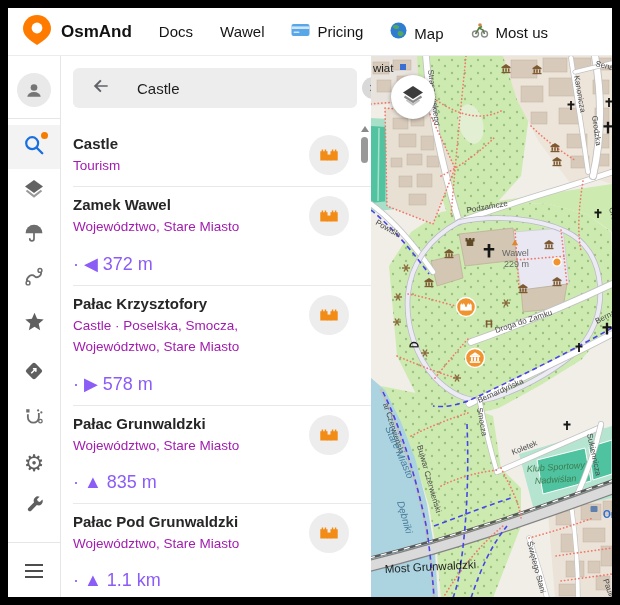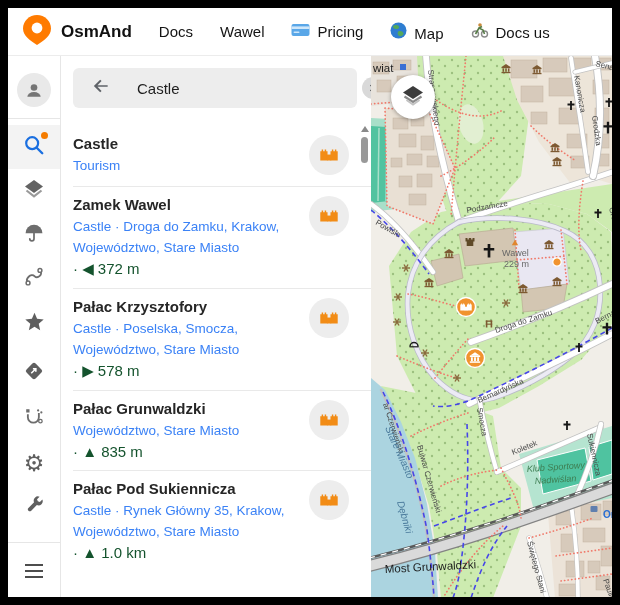--- a/index.html
+++ b/index.html
@@ -29,22 +29,22 @@
 
   
   .panel{width:310px;flex:0 0 auto;position:relative;background:#fff;padding-top:12px;overflow:hidden;}
   .searchbar{margin:0 14px 0 12px;height:40px;background:#ededed;border-radius:6px;display:flex;align-items:center;padding:0 9px 0 18px;gap:24px;}
   .searchbar input{flex:1;border:none;background:transparent;outline:none;font-size:15px;color:#1f1f1f;font-family:"Liberation Sans",sans-serif;}
   .clear-btn{width:22px;height:22px;border-radius:50%;background:#d9d9d9;display:flex;align-items:center;justify-content:center;font-size:14px;color:#565656;cursor:pointer;flex:0 0 auto;}
   .results{margin-top:18px;}
   .row{display:flex;padding:9px 22px 10px 12px;cursor:pointer;}
   .texts{flex:1;padding-right:8px;min-width:0;}
   .title{font-size:15px;font-weight:bold;color:#262626;margin-bottom:3px;}
-  .sub{font-size:13.5px;color:#3b82f6;line-height:21px;}
-  .dist{font-size:15px;color:#14532d;margin-top:2px;}
+  .sub{font-size:13.5px;color:#a21caf;line-height:21px;}
+  .dist{font-size:18px;color:#8b5cf6;margin-top:16px;}
   .sub:empty,.dist:empty{display:none;}
   .icon-circle{width:40px;height:40px;border-radius:50%;background:#ededed;display:flex;align-items:center;justify-content:center;flex:0 0 auto;}
   .divider{height:1px;background:#e9e9e9;margin-left:12px;}
   .pscroll{position:absolute;right:2px;top:70px;width:9px;display:flex;flex-direction:column;align-items:center;}
   .scroll-arrow{width:0;height:0;border-left:4px solid transparent;border-right:4px solid transparent;border-bottom:6px solid #8a8a8a;}
   .scroll-thumb{margin-top:5px;width:7px;height:26px;background:#999;border-radius:4px;cursor:pointer;}
 
   
   .map{flex:1;position:relative;overflow:hidden;background:#f9a8d4;}
   .map svg.mapcanvas{position:absolute;left:0;top:0;}
@@ -173,21 +173,21 @@
     <span class="navlink">
       <span>
         <svg width="18" height="16" viewBox="0 0 18 16">
             <circle cx="4.5" cy="12" r="3" fill="none" stroke="#8a8a8a" stroke-width="1.4"></circle>
             <circle cx="13.5" cy="12" r="3" fill="none" stroke="#8a8a8a" stroke-width="1.4"></circle>
             <path d="M4.5,12 L8,6 L12,8 L13.5,12" fill="none" stroke="#567d46" stroke-width="1.6"></path>
             <circle cx="9" cy="3" r="1.8" fill="#c98a3b"></circle>
             <path d="M8,6 L11,4.5" stroke="#567d46" stroke-width="1.6"></path>
           </svg>
       </span>
-      <span>Docs us</span>
+      <span>Most us</span>
     </span>
   </div>
 
   <div class="content">
 
     <div class="sidebar">
       <div class="side-btn">
         <span class="avatar">
           <svg width="20" height="20" viewBox="0 0 24 24">
               <circle cx="12" cy="9" r="4" fill="#757575"></circle>
@@ -303,21 +303,20 @@
             <svg width="22" height="22" viewBox="0 0 24 24" fill="#f28c16">
                 <use href="#castle-glyph"></use>
               </svg>
           </div>
         </div>
         <div class="divider"></div>
 
         <div class="row">
           <div class="texts">
             <div class="title">Zamek Wawel</div>
-            <div class="sub">Castle · Droga do Zamku, Krakow,</div>
             <div class="sub">Województwo, Stare Miasto</div>
             <div class="dist">· ◀ 372 m</div>
           </div>
           <div class="icon-circle">
             <svg width="22" height="22" viewBox="0 0 24 24" fill="#f28c16">
                 <use href="#castle-glyph"></use>
               </svg>
           </div>
         </div>
         <div class="divider"></div>
@@ -346,24 +345,23 @@
           <div class="icon-circle">
             <svg width="22" height="22" viewBox="0 0 24 24" fill="#f28c16">
                 <use href="#castle-glyph"></use>
               </svg>
           </div>
         </div>
         <div class="divider"></div>
 
         <div class="row">
           <div class="texts">
-            <div class="title">Pałac Pod Sukiennicza</div>
-            <div class="sub">Castle · Rynek Główny 35, Krakow,</div>
+            <div class="title">Pałac Pod Grunwaldzki</div>
             <div class="sub">Województwo, Stare Miasto</div>
-            <div class="dist">· ▲ 1.0 km</div>
+            <div class="dist">· ▲ 1.1 km</div>
           </div>
           <div class="icon-circle">
             <svg width="22" height="22" viewBox="0 0 24 24" fill="#f28c16">
                 <use href="#castle-glyph"></use>
               </svg>
           </div>
         </div>
 
       </div>
 

